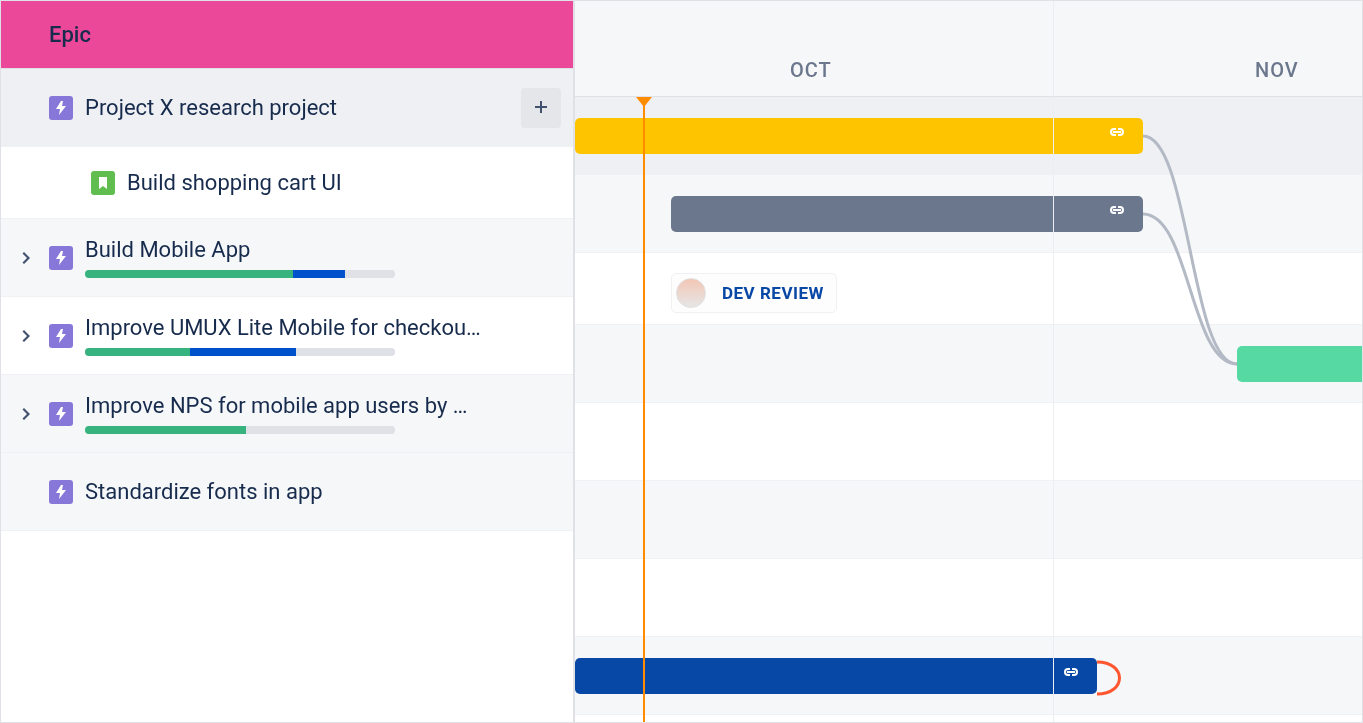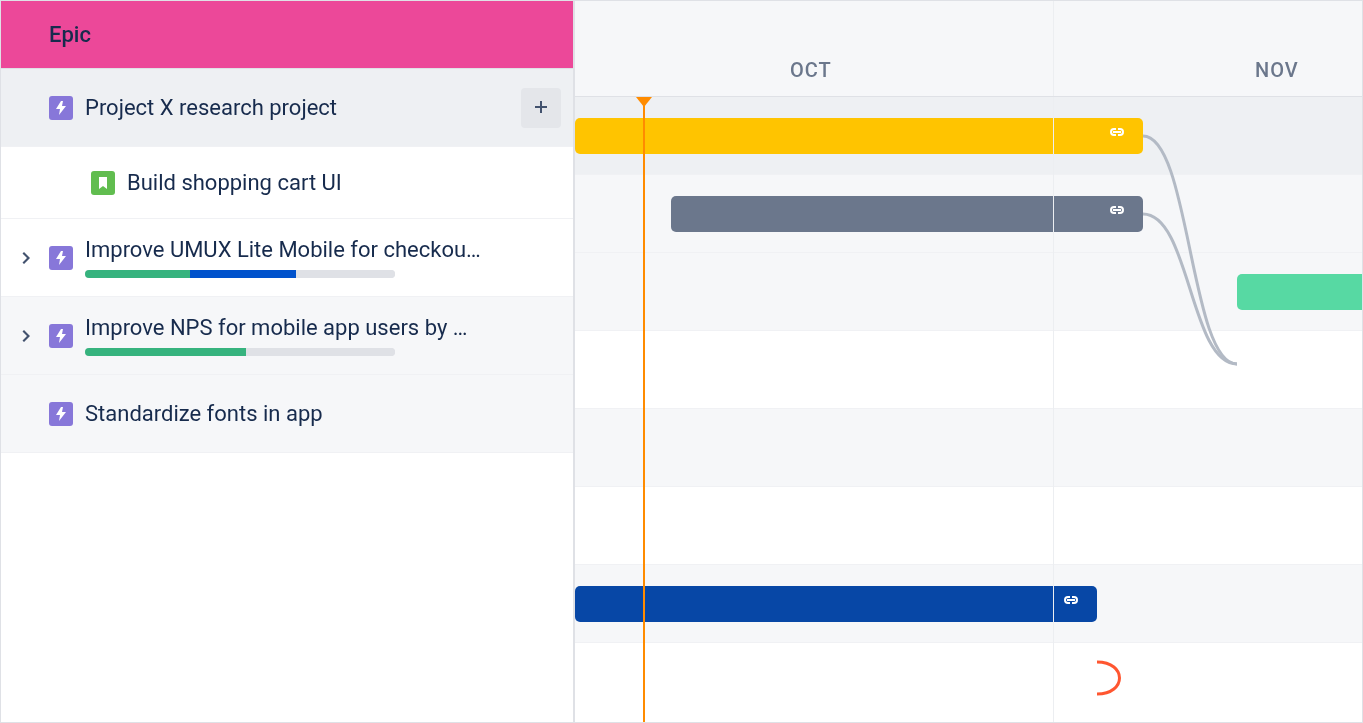--- a/index.html
+++ b/index.html
@@ -99,20 +99,40 @@
         </div>
         <div class="row child ">
           <span class="child-indent"></span>
           <span class="type-icon story">
             <svg viewBox="0 0 14 14">
               <use href="#bookmark"></use>
             </svg>
           </span>
           <div class="title-wrap single">
             <span class="title-text">Build shopping cart UI</span>
+          </div>
+        </div>
+        <div class="row alt ">
+          <span class="chevron ">
+            <svg viewBox="0 0 18 18">
+              <use href="#chev-r"></use>
+            </svg>
+          </span>
+          <span class="type-icon epic">
+            <svg viewBox="0 0 14 14">
+              <use href="#bolt"></use>
+            </svg>
+          </span>
+          <div class="title-wrap">
+            <span class="title-text">Build Mobile App</span>
+            <div class="progress">
+              <div class="seg green" style="width:67%"></div>
+              <div class="seg blue" style="width:17%"></div>
+              <div class="seg gray" style="width:16%"></div>
+            </div>
           </div>
         </div>
         <div class="row  ">
           <span class="chevron ">
             <svg viewBox="0 0 18 18">
               <use href="#chev-r"></use>
             </svg>
           </span>
           <span class="type-icon epic">
             <svg viewBox="0 0 14 14">
@@ -178,20 +198,26 @@
               </svg></span>
           </div>
         </div>
         <div class="tl-row alt ">
           <div class="bar gray" style="left:96px;width:472px">
             <span class="link-icon"><svg viewBox="0 0 22 22">
                 <use href="#link"></use>
               </svg></span>
           </div>
         </div>
+        <div class="tl-row child ">
+          <div class="chip-wrap" style="left:96px">
+            <span class="avatar"></span>
+            <span class="status-chip">DEV REVIEW</span>
+          </div>
+        </div>
         <div class="tl-row alt ">
           <div class="bar green" style="left:662px;width:200px"></div>
         </div>
         <div class="tl-row  "></div>
         <div class="tl-row alt "></div>
         <div class="tl-row  "></div>
         <div class="tl-row alt ">
           <div class="bar blue" style="left:0px;width:522px">
             <span class="link-icon"><svg viewBox="0 0 22 22">
                 <use href="#link"></use>

